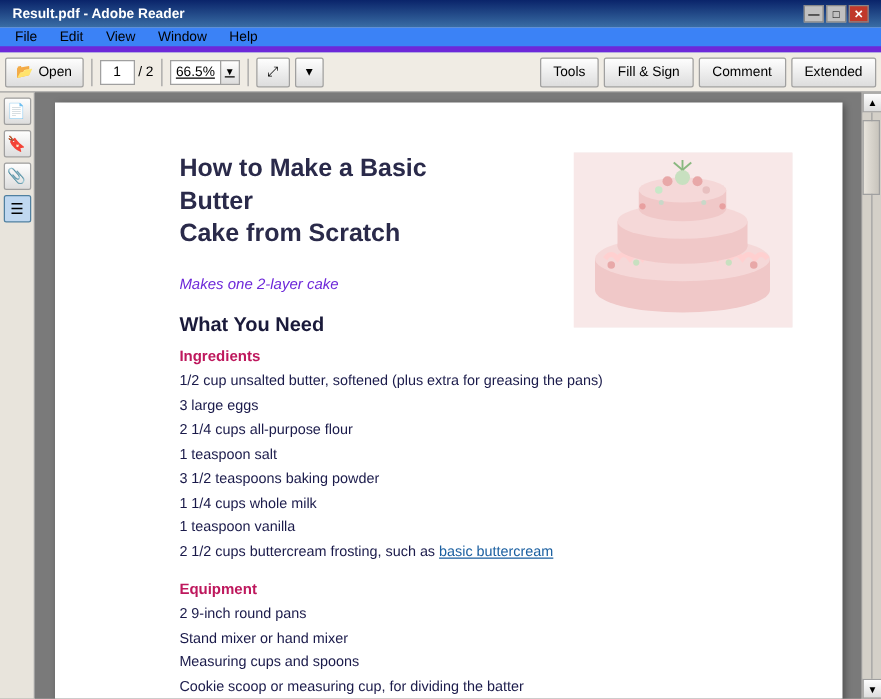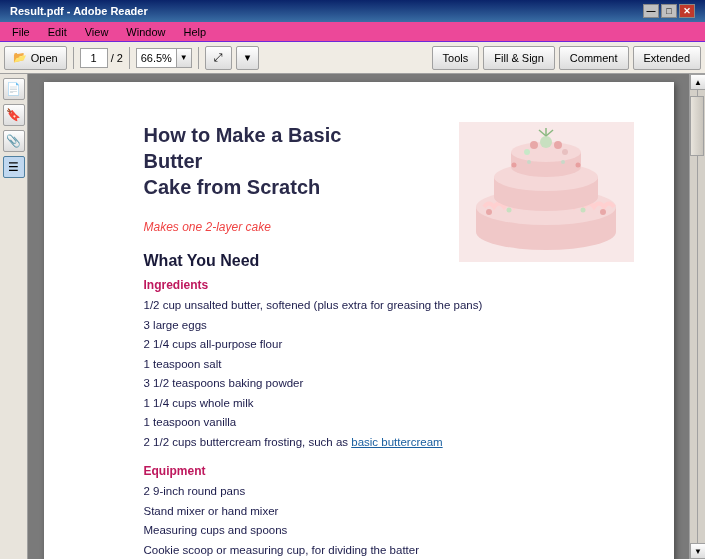--- a/index.html
+++ b/index.html
@@ -37,22 +37,22 @@
       display: flex;
       align-items: center;
       justify-content: center;
       cursor: pointer;
       color: #000;
     }
     .title-btn.close { background: #c0392b; color: white; }
 
     
     .menu-bar {
-      background: #ec4899;
-      border-bottom: 1px solid #6d28d9;
+      background: #3b82f6;
+      border-bottom: 5px solid #6d28d9;
       height: 20px;
       display: flex;
       align-items: center;
       padding: 0 4px;
       gap: 2px;
       font-size: 11px;
     }
     .menu-item {
       padding: 2px 8px;
       cursor: pointer;
@@ -92,20 +92,21 @@
       height: 20px;
       border: 1px solid #a0a0a0;
       text-align: center;
       font-size: 11px;
       background: white;
     }
     .zoom-group {
       display: flex;
       align-items: center;
       gap: 0;
+      text-decoration: underline;
     }
     .zoom-input {
       width: 40px;
       height: 20px;
       border: 1px solid #a0a0a0;
       border-right: none;
       text-align: center;
       font-size: 11px;
       background: white;
     }
@@ -240,21 +241,21 @@
     .recipe-title {
       font-size: 20px;
       font-weight: bold;
       color: #2a2a4a;
       line-height: 1.3;
       margin-bottom: 20px;
       width: 220px;
     }
     .recipe-subtitle {
       font-style: italic;
-      color: #ef4444;
+      color: #6d28d9;
       font-size: 12px;
       margin-bottom: 18px;
     }
     .section-heading {
       font-size: 16px;
       font-weight: bold;
       color: #1a1a3a;
       margin-bottom: 8px;
     }
     .sub-heading {

